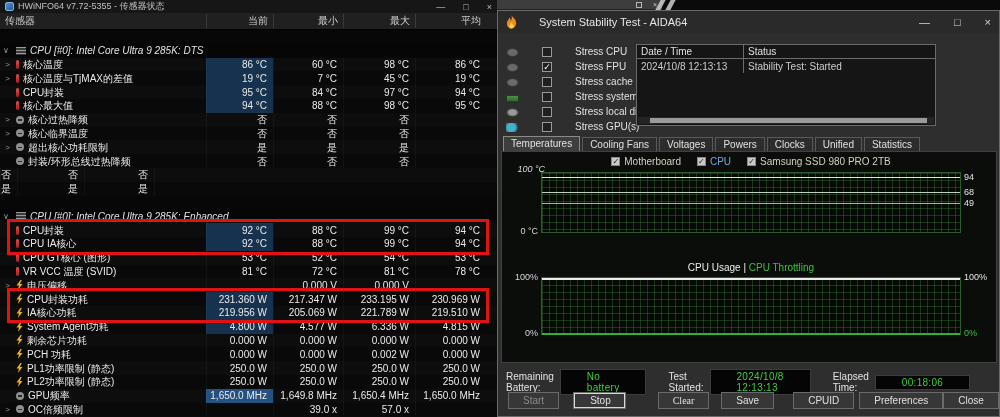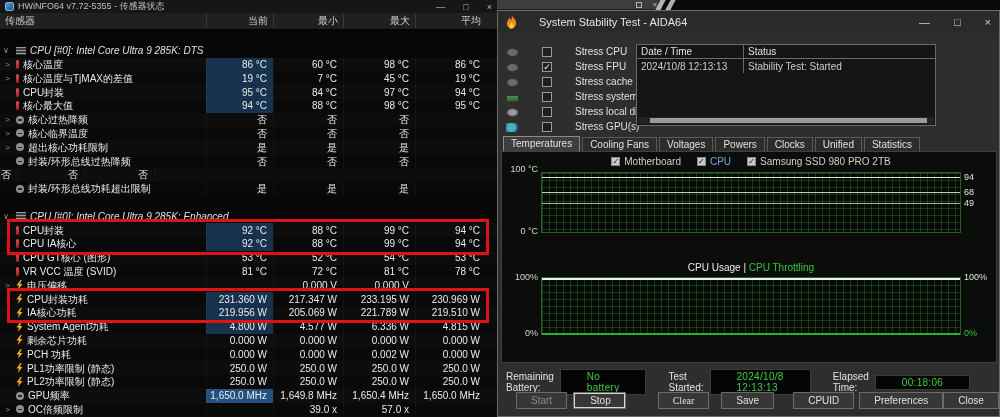--- a/index.html
+++ b/index.html
@@ -231,25 +231,20 @@
         <div class="cell v-cell">否</div>
         <div class="cell v-cell"></div>
       </div>
       <div class="s-row">
         <div class="cell v-cell">否</div>
         <div class="cell v-cell">否</div>
         <div class="cell v-cell">否</div>
         <div class="cell v-cell"></div>
       </div>
       <div class="s-row">
-        <div class="cell name-cell">
-          <span class="r-arrow"></span>
-          <span class="i-circ"></span>
-          <span class="r-label">封装/环形总线功耗超出限制</span>
-        </div>
         <div class="cell v-cell">是</div>
         <div class="cell v-cell">是</div>
         <div class="cell v-cell">是</div>
         <div class="cell v-cell"></div>
       </div>
       <div class="s-spacer"></div>
       <div class="s-row s-group">
         <span class="g-arrow">∨</span>
         <span class="i-chip"></span>
         <span class="g-label">CPU [#0]: Intel Core Ultra 9 285K: Enhanced</span>
@@ -530,21 +525,21 @@
       <span class="leg-item">
         <span class="leg-cb">✓</span>
         <span class="leg-label" style="color: rgb(122, 165, 220);">CPU</span>
       </span>
       <span class="leg-item">
         <span class="leg-cb">✓</span>
         <span class="leg-label">Samsung SSD 980 PRO 2TB</span>
       </span>
     </div>
 
-  <div class="abs axis-lab" style="left:8px; top:153px;">100 °C</div>
+  <div class="abs axis-lab" style="left:15px; top:153px;font-style:italic;">100 °C</div>
   <div class="abs plot" id="plot1">
       <div class="chart-line" style="top: 4px; background: rgb(223, 232, 207);"></div>
       <div class="chart-line" style="top: 19px; background: rgb(198, 207, 198);"></div>
       <div class="chart-line" style="top: 30px; background: rgb(147, 196, 137);"></div>
     </div>
   <div class="abs" id="rlabels1">
       <div class="rlab" style="top: 0px; left: 0px;">94</div>
       <div class="rlab" style="top: 15px; left: 0px;">68</div>
       <div class="rlab" style="top: 26px; left: 0px;">49</div>
     </div>
@@ -572,21 +567,21 @@
       <div class="st-field">
         <span class="st-label">Test Started:</span>
         <span class="st-value">2024/10/8 12:13:13</span>
       </div>
       <div class="st-field">
         <span class="st-label">Elapsed Time:</span>
         <span class="st-value">00:18:06</span>
       </div>
     </div>
   <div class="abs" id="buttons-row">
-      <button class="abtn disabled" style="margin-left: 10px;">Start</button>
-      <button class="abtn focused" style="margin-left: 6px; padding-left: 16px;">Stop</button>
+      <button class="abtn disabled" style="margin-left: 2px;">Start</button>
+      <button class="abtn focused" style="margin-left: 14px; padding-left: 16px;">Stop</button>
       <button class="abtn" style="margin-left: 32px; font-family: Liberation Serif, serif;">Clear</button>
       <button class="abtn" style="margin-left: 12px;">Save</button>
       <button class="abtn" style="margin-left: 19px;">CPUID</button>
       <button class="abtn" style="margin-left: 5px;">Preferences</button>
       <button class="abtn" style="margin-left: auto;">Close</button>
     </div>
 </div>
 
 </body></html>

